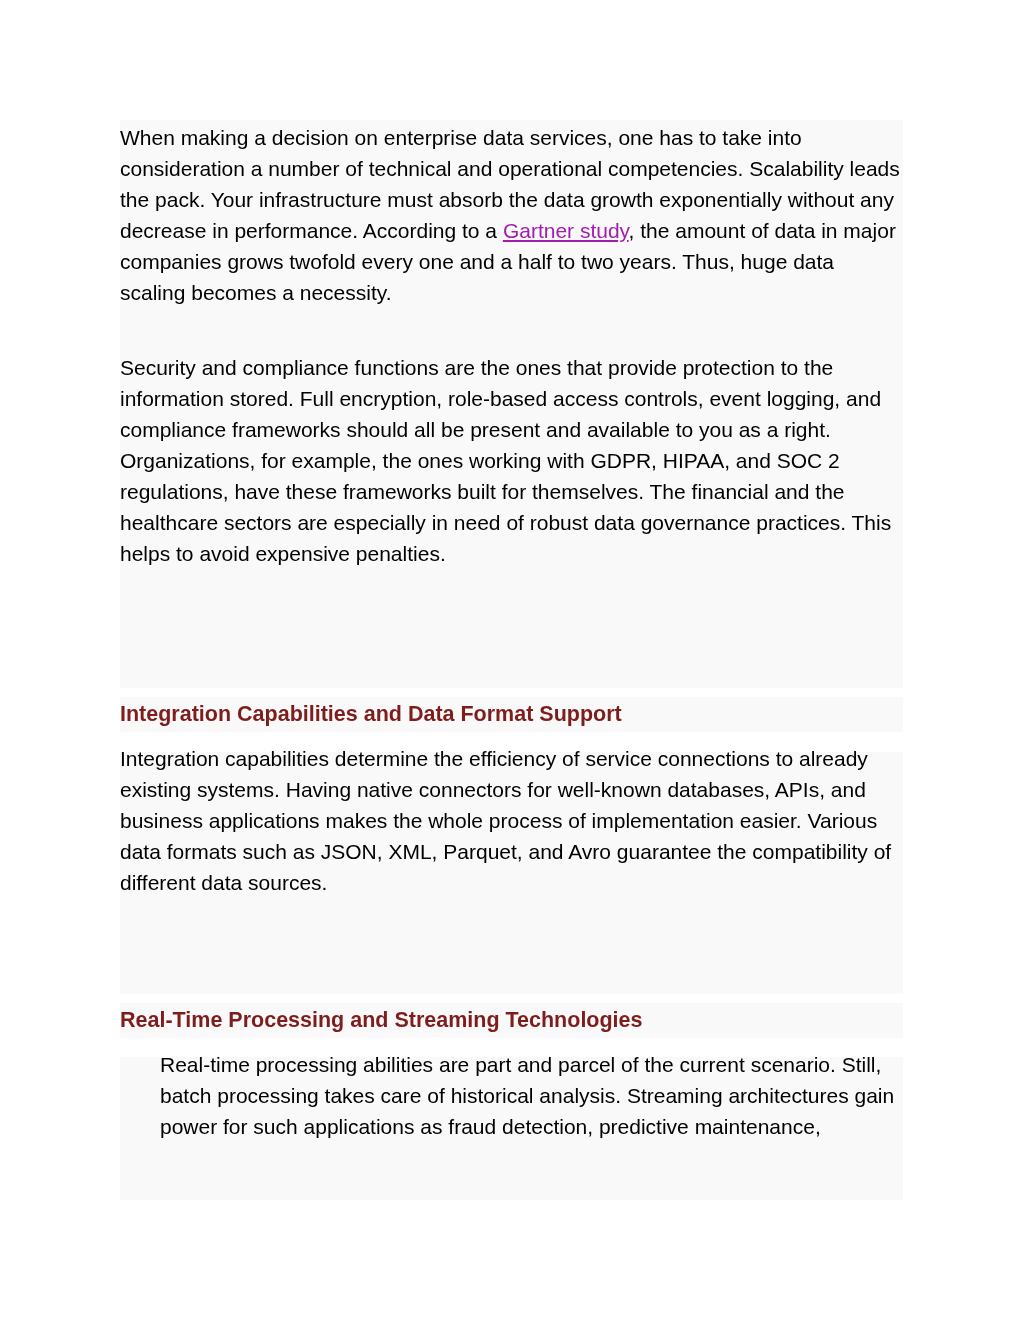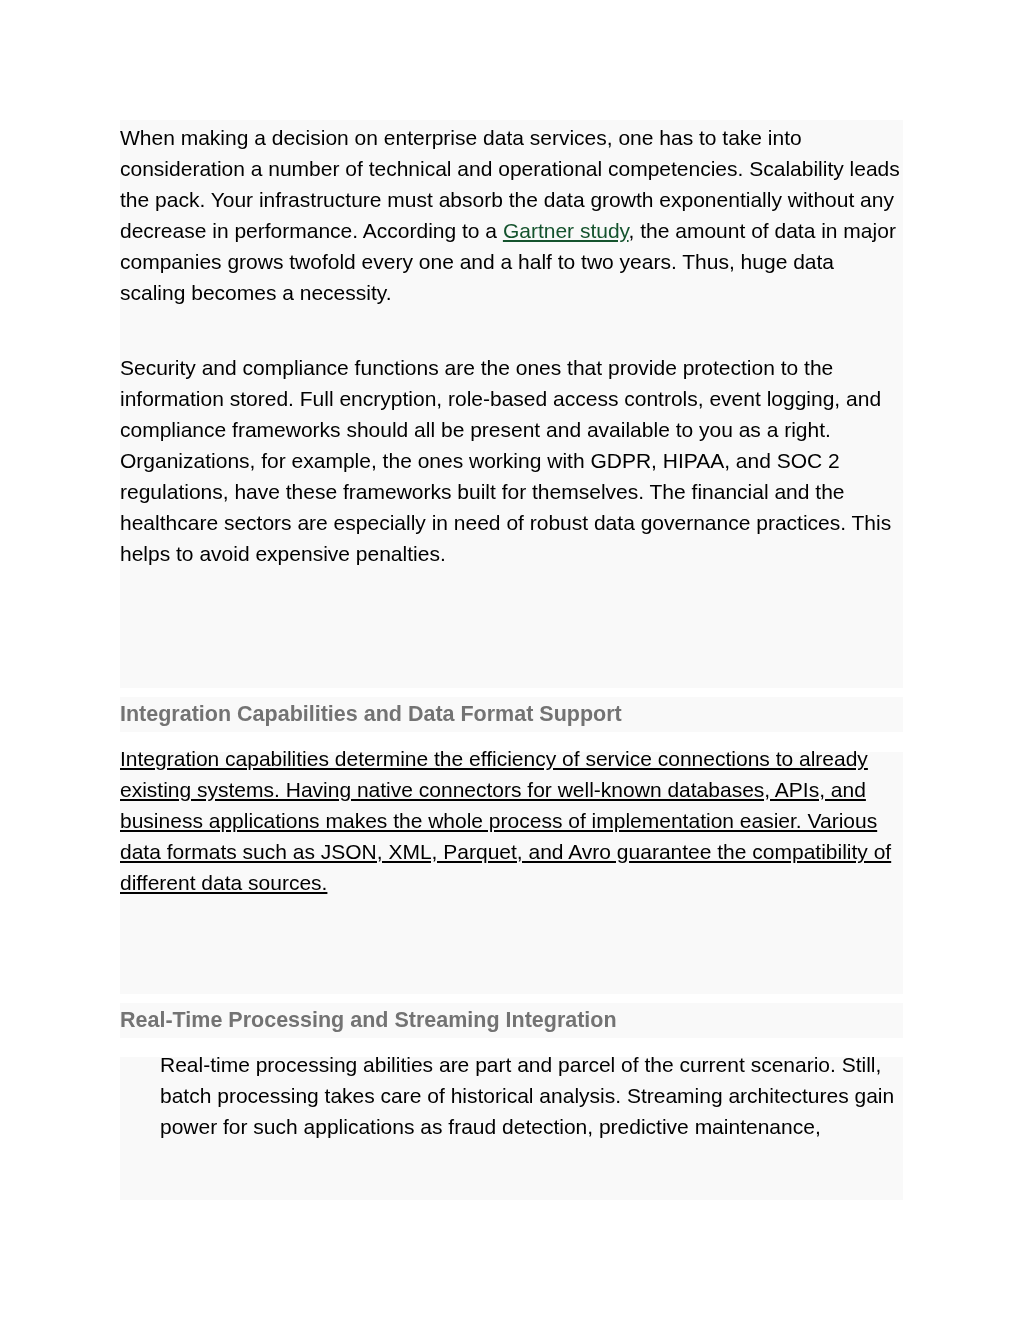--- a/index.html
+++ b/index.html
@@ -2,38 +2,38 @@
 <html><head>
 <meta charset="utf-8">
 <style>
   html, body { margin: 0; padding: 0; background: #ffffff; }
   body { width: 1024px; height: 1325px; position: relative; overflow: hidden;
          font-family: "Liberation Sans", sans-serif; color: #000000; }
   .blk { position: absolute; left: 120px; width: 783px; background: #f9f9f9; box-sizing: border-box; }
   .p { font-size: 21px; margin: 0; }
   .p1 { line-height: 31px; padding-top: 2px; }
   .p2 { line-height: 31px; }
-  .h { font-size: 21.5px; font-weight: bold; color: #737373; margin: 0; line-height: 34px; }
-  a.link { color: #14532d; text-decoration: underline; }
+  .h { font-size: 21.5px; font-weight: bold; color: #7f1d1d; margin: 0; line-height: 34px; }
+  a.link { color: #a21caf; text-decoration: underline; }
 </style>
 </head>
 <body>
 
 <div class="blk" style="top:120px;height:568px;">
   <p class="p p1"><span>When making a decision on enterprise data services, one has to take into consideration a number of technical and operational competencies. Scalability leads the pack. Your infrastructure must absorb the data growth exponentially without any decrease in performance. According to a </span><a class="link" href="#">Gartner study</a><span>, the amount of data in major companies grows twofold every one and a half to two years. Thus, huge data scaling becomes a necessity.</span></p>
   <p class="p p2" style="margin-top:44px;">Security and compliance functions are the ones that provide protection to the information stored. Full encryption, role-based access controls, event logging, and compliance frameworks should all be present and available to you as a right. Organizations, for example, the ones working with GDPR, HIPAA, and SOC 2 regulations, have these frameworks built for themselves. The financial and the healthcare sectors are especially in need of robust data governance practices. This helps to avoid expensive penalties.</p>
 </div>
 
 <div class="blk" style="top:697px;height:35px;">
   <h2 class="h">Integration Capabilities and Data Format Support</h2>
 </div>
 
-<div class="blk" style="top:752px;height:242px;text-decoration:underline;">
+<div class="blk" style="top:752px;height:242px;">
   <p class="p p2" style="margin-top:-9px;">Integration capabilities determine the efficiency of service connections to already existing systems. Having native connectors for well-known databases, APIs, and business applications makes the whole process of implementation easier. Various data formats such as JSON, XML, Parquet, and Avro guarantee the compatibility of different data sources.</p>
 </div>
 
 <div class="blk" style="top:1003px;height:35px;">
-  <h2 class="h">Real-Time Processing and Streaming Integration</h2>
+  <h2 class="h">Real-Time Processing and Streaming Technologies</h2>
 </div>
 
 <div class="blk" style="top:1057px;height:143px;">
   <p class="p p2" style="margin-top:-8px;margin-left:40px;">Real-time processing abilities are part and parcel of the current scenario. Still, batch processing takes care of historical analysis. Streaming architectures gain power for such applications as fraud detection, predictive maintenance,</p>
 </div>
 
 </body></html>

